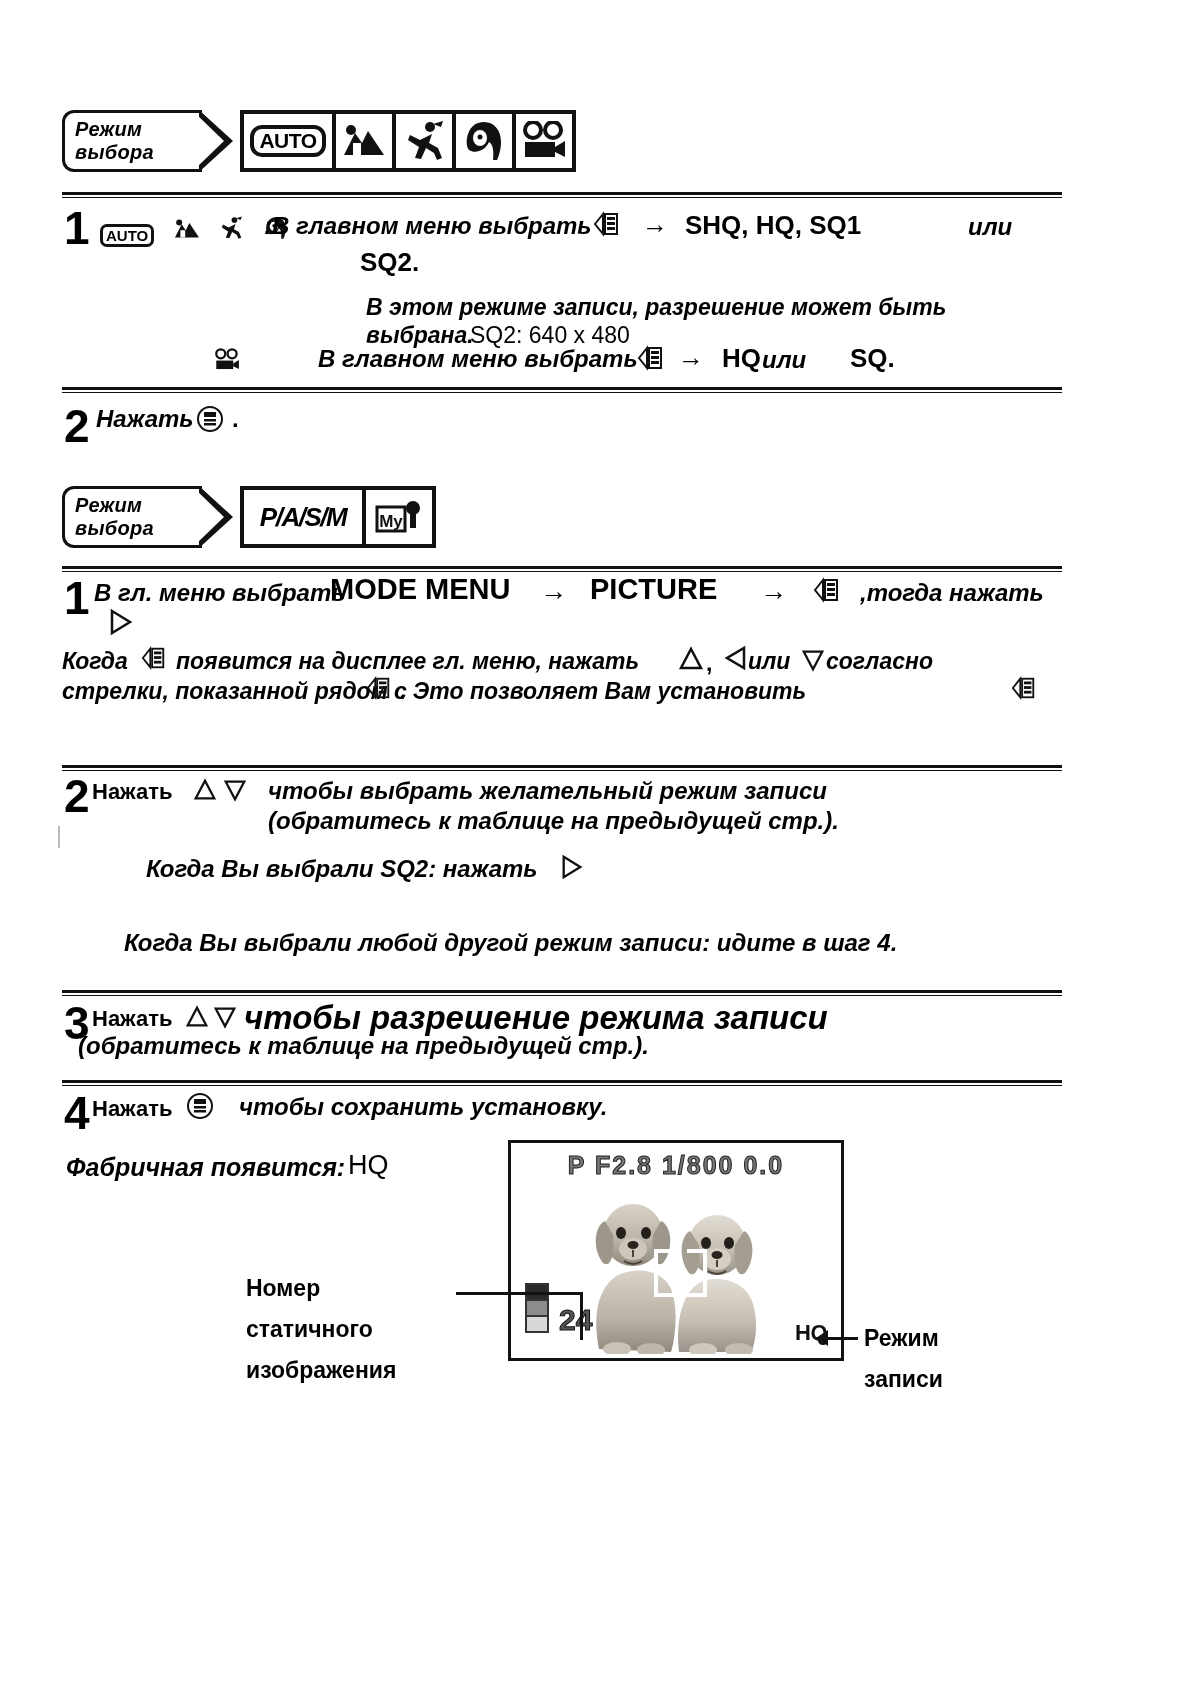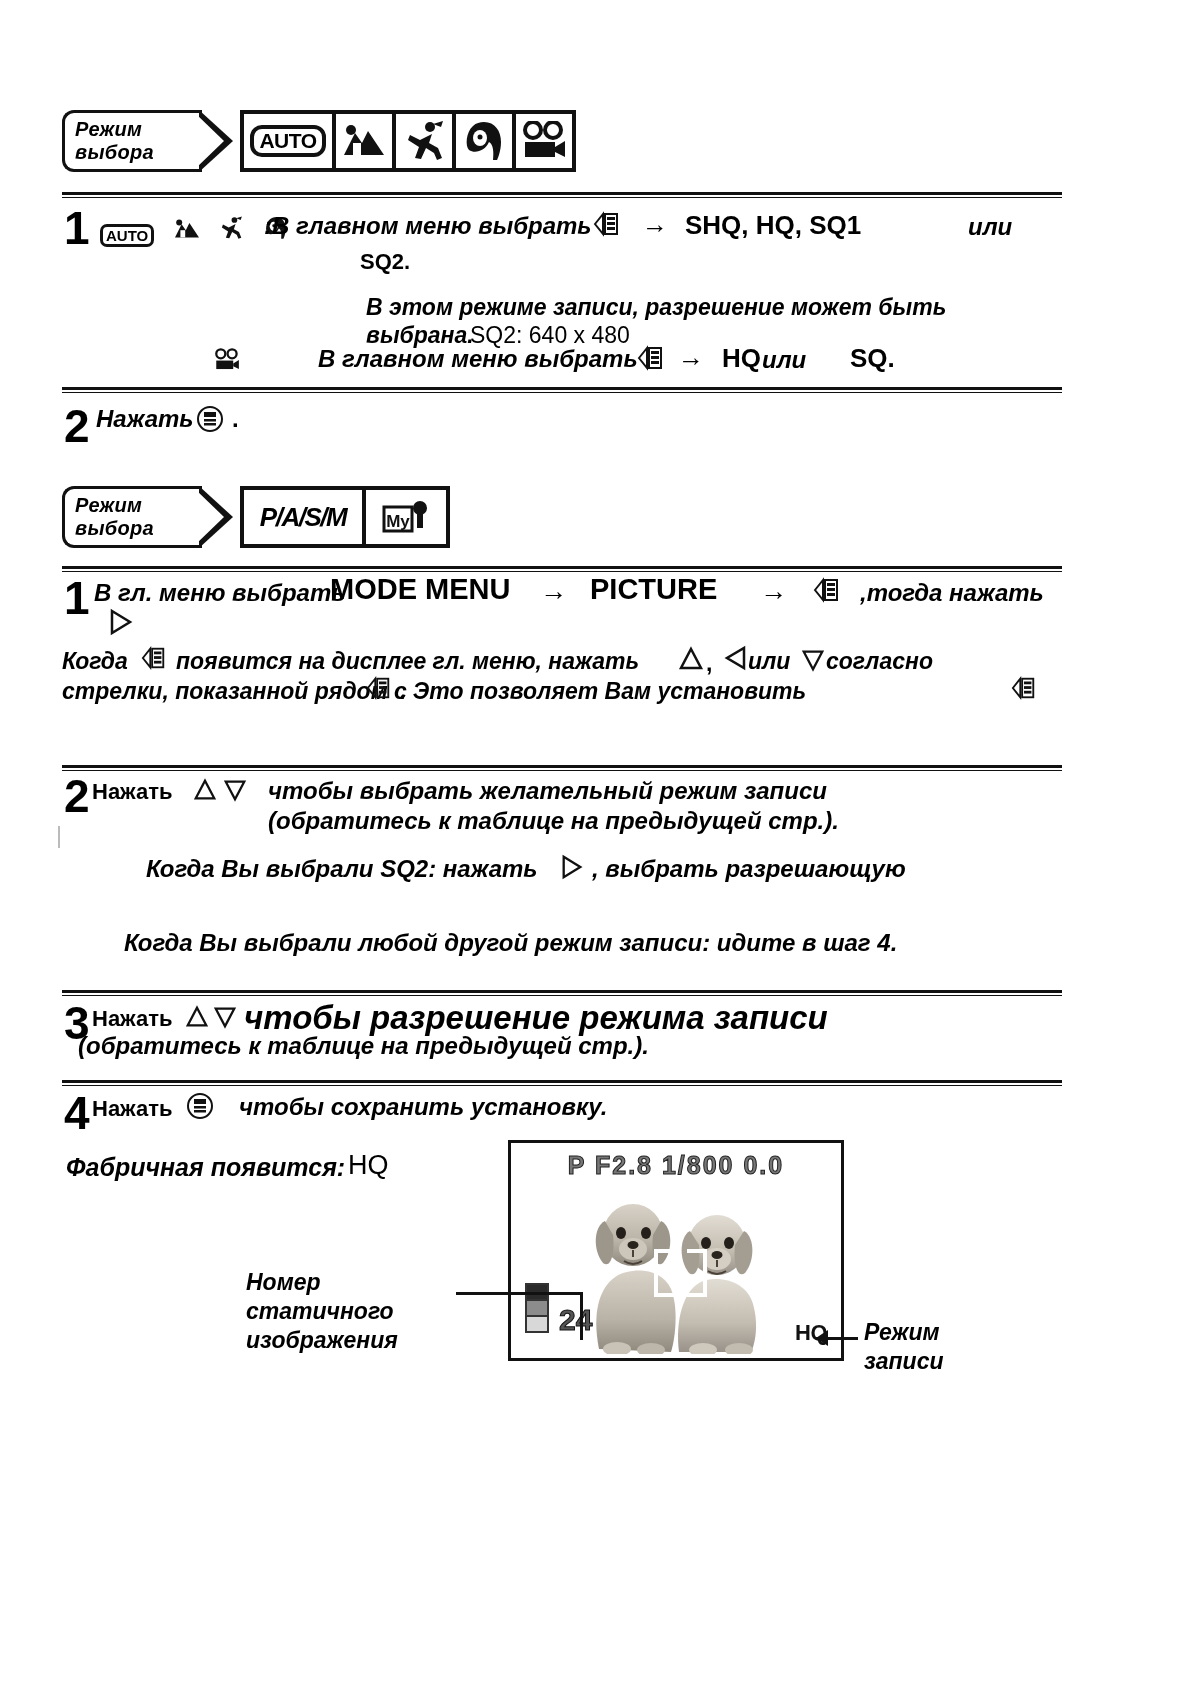--- a/index.html
+++ b/index.html
@@ -186,24 +186,23 @@
     border: 2px solid #333;
     background: #fff;
   }
   .bars div { height: 14px; border-bottom: 2px solid #333; }
   .bars div:last-child { border-bottom: none; }
 
   .callout-line { position: absolute; background: #111; }
 
   .callout-text {
     position: absolute;
-    font-style: italic;
     font-weight: bold;
     font-size: 23px;
-    line-height: 29px;
+    line-height: 41px;
     white-space: pre-line;
   }
 
   .dog-wrap { position: absolute; }
   .bracket {
     position: absolute;
     border: 4px solid #fff;
     width: 16px;
   }
 </style>
@@ -296,21 +295,21 @@
       <rect x="13" y="4" width="12" height="20" fill="none" stroke="#111" stroke-width="2"></rect>
       <rect x="15" y="7" width="8" height="3" fill="#111"></rect>
       <rect x="15" y="12" width="8" height="3" fill="#111"></rect>
       <rect x="15" y="17" width="8" height="3" fill="#111"></rect>
     </svg>
   </span>
 
   <div class="txt txt-r" style="left:642px; top:209px; font-size:26px; font-style:normal;">→</div>
   <div class="txt txt-r" style="left:685px; top:210px; font-size:26px; font-style:normal;">SHQ, HQ, SQ1</div>
   <div class="txt" style="left:968px; top:212px; font-size:24px;">или</div>
-  <div class="txt txt-r" style="left:360px; top:247px; font-size:22px; font-style:normal;">SQ2.</div>
+  <div class="txt txt-r" style="left:360px; top:247px; font-size:26px; font-style:normal;">SQ2.</div>
 
   <div class="txt" style="left:366px; top:292px; font-size:23px;">В этом режиме записи, разрешение может быть</div>
   <div class="txt" style="left:366px; top:320px; font-size:23px;">выбрана.</div>
   <div class="txt txt-r" style="left:470px; top:320px; font-size:23px; font-style:normal; font-weight:normal;">SQ2: 640 x 480</div>
 
   <span class="abs" style="left:214px; top:348px;">
     <svg width="26" height="24" viewBox="0 0 46 40">
       <circle cx="12" cy="9" r="8" fill="none" stroke="#111" stroke-width="4"></circle>
       <circle cx="32" cy="9" r="8" fill="none" stroke="#111" stroke-width="4"></circle>
       <rect x="4" y="21" width="30" height="15" fill="#111"></rect>
@@ -353,21 +352,21 @@
   <div class="banner" style="left:62px; top:486px;">
     <div class="banner-tag">
       <span>Режим</span>
       <span>выбора</span>
     </div>
     <div class="banner-arrow"></div>
     <div class="icon-strip">
       <div class="mode-cell" style="width:118px;">
         <span class="pasm-text">P/A/S/M</span>
       </div>
-      <div class="mode-cell" style="width:80px;">
+      <div class="mode-cell" style="width:66px;">
         <svg width="48" height="40" viewBox="0 0 48 40">
           <rect x="2" y="10" width="28" height="24" fill="none" stroke="#111" stroke-width="3"></rect>
           <text x="16" y="30" font-family="Liberation Sans, sans-serif" font-size="17" font-weight="bold" text-anchor="middle" fill="#111">My</text>
           <circle cx="38" cy="11" r="7" fill="#111"></circle>
           <rect x="35" y="17" width="6" height="14" fill="#111"></rect>
         </svg>
       </div>
     </div>
   </div>
 
@@ -471,21 +470,20 @@
 
   <div class="txt" style="left:268px; top:776px; font-size:24px;">чтобы выбрать желательный режим записи</div>
   <div class="txt" style="left:268px; top:806px; font-size:24px;">(обратитесь к таблице на предыдущей стр.).</div>
 
   <div class="txt" style="left:146px; top:854px; font-size:24px;">Когда Вы выбрали SQ2: нажать</div>
   <span class="abs" style="left:560px; top:854px;">
     <svg width="24" height="26" viewBox="0 0 26 28">
         <path d="M4 3 L22 14 L4 25 Z" fill="none" stroke="#111" stroke-width="2.5"></path>
       </svg>
   </span>
-  <div class="txt" style="left:592px; top:854px; font-size:24px;">, выбрать разрешающую</div>
 
   <div class="txt" style="left:124px; top:928px; font-size:24px;">Когда Вы выбрали любой другой режим записи: идите в шаг 4.</div>
 
   <div class="rule" style="top:990px;"></div>
 
   <div class="step-num" style="left:64px; top:1000px;">3</div>
   <div class="txt txt-r" style="left:92px; top:1004px; font-size:22px; font-style:normal;">Нажать</div>
   <span class="abs" style="left:184px; top:1005px;">
     <svg width="26" height="24" viewBox="0 0 26 26">
         <path d="M13 3 L23 22 L3 22 Z" fill="none" stroke="#111" stroke-width="2.5"></path>

